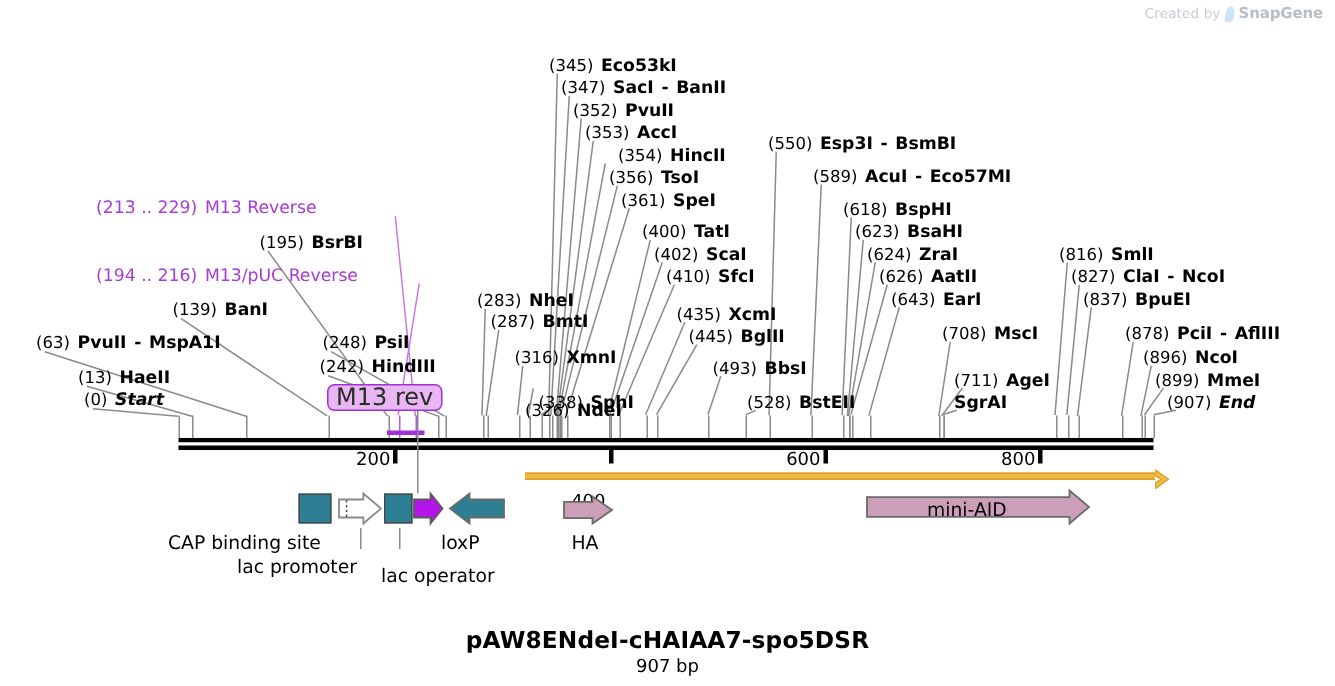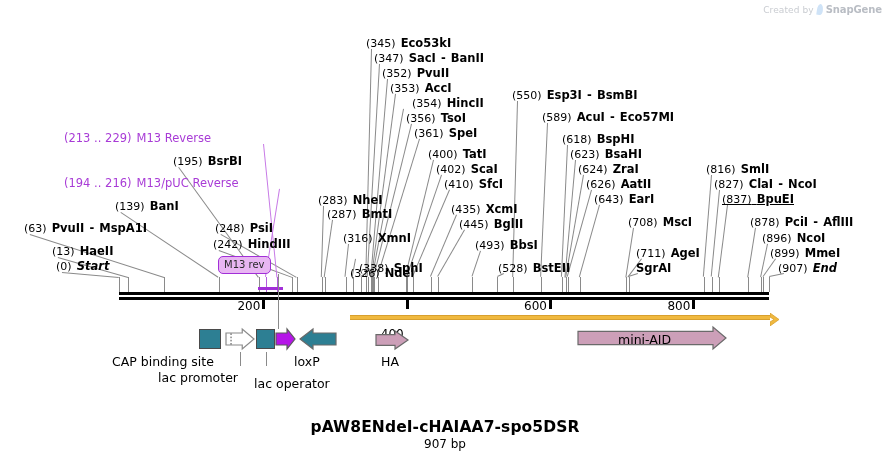--- a/index.html
+++ b/index.html
@@ -51,21 +51,21 @@
   .featlbl{position:absolute;font-size:12.5px;color:#000;white-space:nowrap;}
   .featlead{position:absolute;width:1px;background:#8a8a8a;}
 
   
   .orf{position:absolute;height:5px;background:#f0b93f;border-top:1px solid #d8a02e;border-bottom:1px solid #d8a02e;box-sizing:border-box;}
   .orfhead{position:absolute;}
 
   
   .prbox{
     position:absolute;background:#e8b6f2;border:1.5px solid #a22fd8;
-    border-radius:5px;font-size:10px;color:#2a2a2a;
+    border-radius:5px;font-size:16px;color:#2a2a2a;
     padding:1px 5px 2px 5px;line-height:13px;white-space:nowrap;
   }
 
   
   .title{position:absolute;width:890px;text-align:center;font-weight:bold;font-size:15.5px;color:#000;letter-spacing:.1px;}
   .subtitle{position:absolute;width:890px;text-align:center;font-size:12px;color:#000;}
 </style>
 </head>
 <body>
 
@@ -156,21 +156,21 @@
       <div class="lbl" style="left: 562px; top: 132px;"><span class="pos">(618)</span> <span class="nm">BspHI</span></div>
       <div class="lbl" style="left: 570px; top: 147px;"><span class="pos">(623)</span> <span class="nm">BsaHI</span></div>
       <div class="lbl" style="left: 578px; top: 162px; text-align: right;"><span class="pos">(624)</span> <span class="nm">ZraI</span></div>
       <div class="lbl" style="left: 586px; top: 177px;"><span class="pos">(626)</span> <span class="nm">AatII</span></div>
       <div class="lbl" style="left: 594px; top: 192px;"><span class="pos">(643)</span> <span class="nm">EarI</span></div>
       <div class="lbl" style="left: 628px; top: 215px;"><span class="pos">(708)</span> <span class="nm">MscI</span></div>
       <div class="lbl" style="left: 636px; top: 246px;"><span class="pos">(711)</span> <span class="nm">AgeI</span></div>
       <div class="lbl" style="left: 636px; top: 261px;"><span class="nm">SgrAI</span></div>
       <div class="lbl" style="left: 706px; top: 162px;"><span class="pos">(816)</span> <span class="nm">SmlI</span></div>
       <div class="lbl" style="left: 714px; top: 177px;"><span class="pos">(827)</span> <span class="nm">ClaI</span> <span class="dash">-</span> <span class="nm">NcoI</span></div>
-      <div class="lbl" style="left: 722px; top: 192px; text-decoration: underline;"><span class="pos">(837)</span> <span class="nm">BpuEI</span></div>
+      <div class="lbl" style="left: 722px; top: 192px;"><span class="pos">(837)</span> <span class="nm">BpuEI</span></div>
       <div class="lbl" style="left: 750px; top: 215px;"><span class="pos">(878)</span> <span class="nm">PciI</span> <span class="dash">-</span> <span class="nm">AflIII</span></div>
       <div class="lbl" style="left: 762px; top: 231px;"><span class="pos">(896)</span> <span class="nm">NcoI</span></div>
       <div class="lbl" style="left: 770px; top: 246px;"><span class="pos">(899)</span> <span class="nm">MmeI</span></div>
       <div class="lbl" style="left: 778px; top: 261px;"><span class="pos">(907)</span> <span class="nm ital">End</span></div>
       <div class="lbl primer" style="left: 64px; top: 131px;"><span class="pos">(213 .. 229)</span> <span class="nm">M13 Reverse</span></div>
       <div class="lbl primer" style="left: 64px; top: 176px;"><span class="pos">(194 .. 216)</span> <span class="nm">M13/pUC Reverse</span></div>
     </div>
   <div id="ruler">
       <div class="tickmark" style="left: 164.2px; top: 277px; height: 15px;"></div>
       <div class="tickmark" style="left: 128.3px; top: 277px; height: 15px;"></div>

